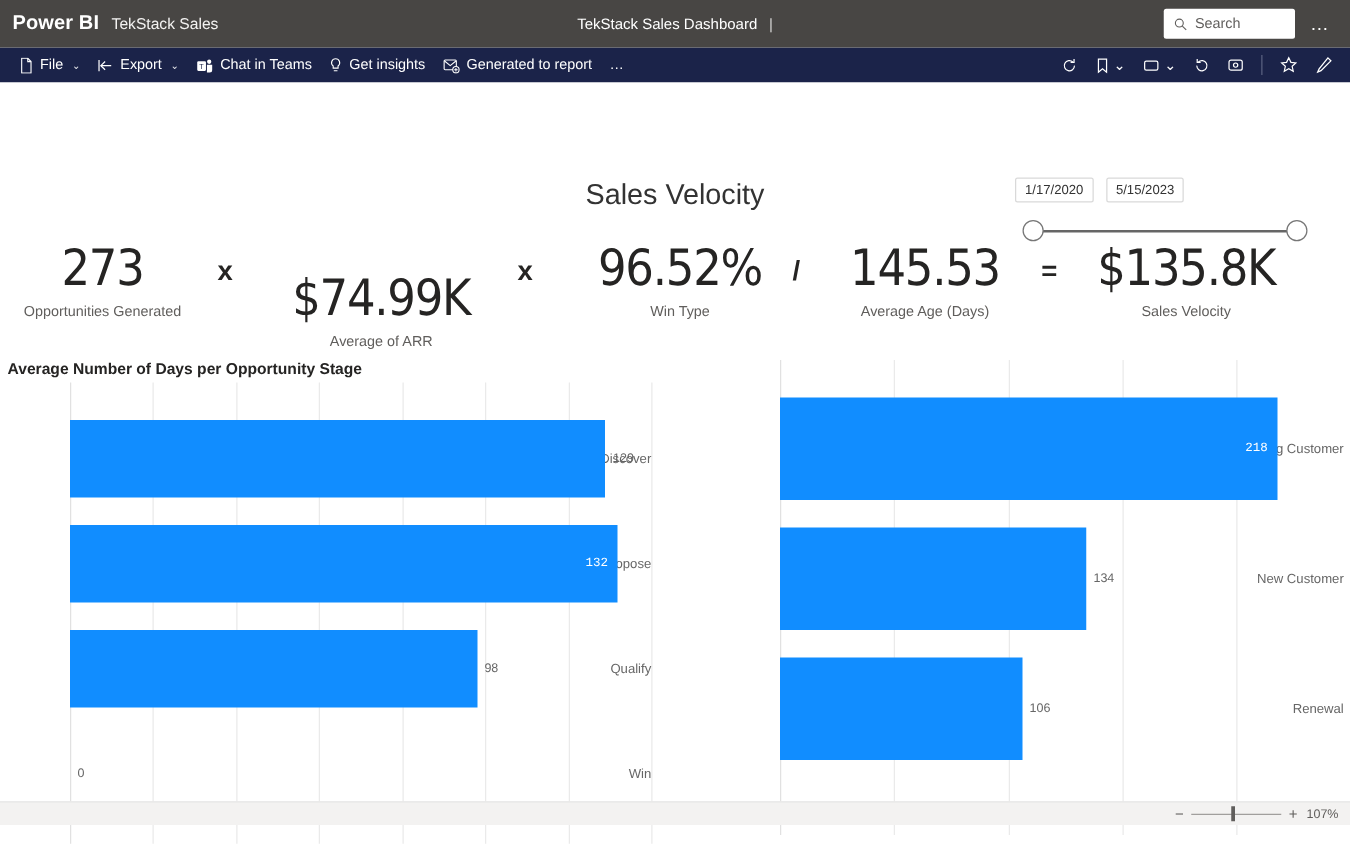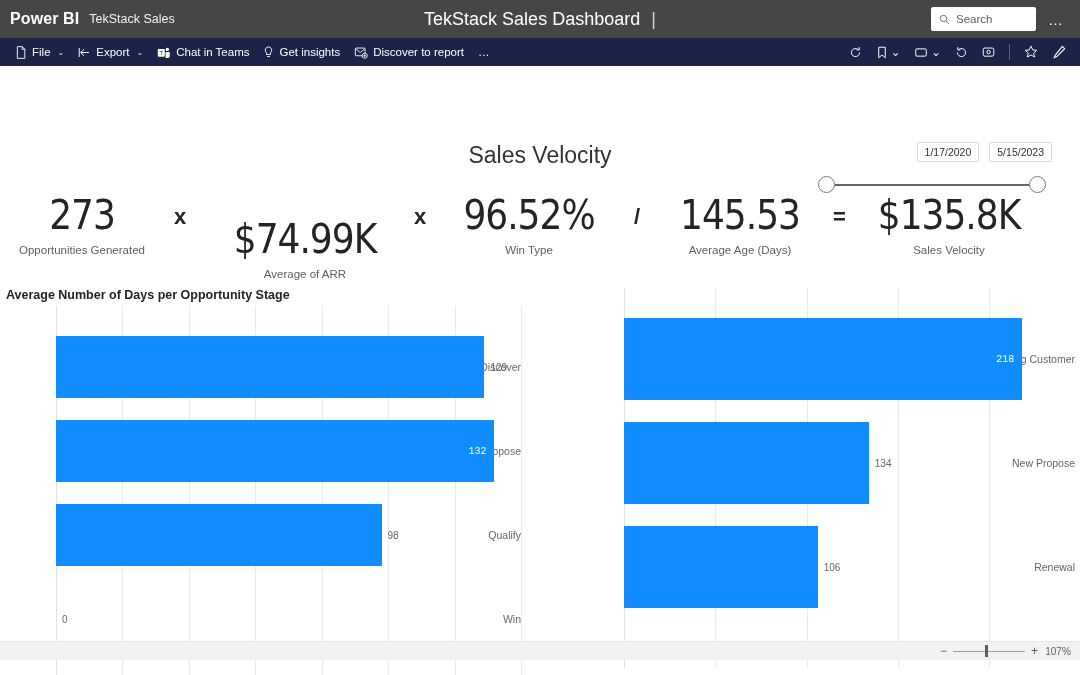--- a/index.html
+++ b/index.html
@@ -13,21 +13,21 @@
   
   .appbar {
     height: 38px; background: #484644; color: #ffffff;
     display: flex; align-items: center; padding: 0 10px;
     position: relative;
   }
   .brand { font-size: 16px; font-weight: bold; letter-spacing: .1px; }
   .brand-sub { font-size: 12.5px; margin-left: 10px; font-weight: normal; color: #f3f2f1; }
   .appbar-center {
     position: absolute; left: 0; right: 0; text-align: center;
-    font-size: 18px; pointer-events: none;
+    font-size: 12px; pointer-events: none;
   }
   .appbar-center .caret { opacity: .75; margin-left: 6px; }
   .appbar-right { margin-left: auto; display: flex; align-items: center; gap: 6px; }
   .searchbox {
     width: 105px; height: 24px; background: #ffffff; border-radius: 2px;
     display: flex; align-items: center; gap: 6px; padding: 0 8px;
     color: #605e5c; font-size: 11.5px;
   }
   .searchbox svg { flex: none; }
   .ellipsis-btn {
@@ -51,21 +51,21 @@
   
   .canvas { position: relative; width: 1080px; height: 594px; background: #fff; }
 
   .report-title {
     position: absolute; left: 0; right: 0; top: 76px;
     text-align: center; font-size: 23px; color: #333333; font-weight: normal;
   }
 
   
   .slicer { position: absolute; left: 812px; top: 76px; width: 240px; }
-  .slicer-inputs { display: flex; gap: 10px; justify-content: flex-end; }
+  .slicer-inputs { display: flex; gap: 10px; }
   .slicer-date {
     border: 1px solid #d9d9d9; background: #fff; color: #333;
     font-size: 10.5px; padding: 3px 7px; border-radius: 2px; min-width: 58px; text-align: center;
   }
   .slicer-track { position: relative; height: 26px; margin-top: 10px; }
   .slicer-track .line {
     position: absolute; left: 16px; right: 16px; top: 12px; height: 1.5px; background: #666;
   }
   .slicer-handle {
     position: absolute; top: 4px; width: 17px; height: 17px; border-radius: 50%;
@@ -183,21 +183,21 @@
   </div>
 
   <div class="rb-item">
     <svg width="14" height="13" viewBox="0 0 16 16">
       <rect x="1" y="2.5" width="12" height="9.5" rx="1" fill="none" stroke="#fff" stroke-width="1.1"></rect>
       <path d="M1.4 3.4 7 8l5.6-4.6" fill="none" stroke="#fff" stroke-width="1.1"></path>
       <circle cx="12.6" cy="12" r="3.1" fill="#1b2349" stroke="#fff" stroke-width="1.1"></circle>
       <line x1="12.6" y1="10.3" x2="12.6" y2="13.7" stroke="#fff" stroke-width="1"></line>
       <line x1="10.9" y1="12" x2="14.3" y2="12" stroke="#fff" stroke-width="1"></line>
     </svg>
-    <span>Discover to report</span>
+    <span>Generated to report</span>
   </div>
 
   <div class="rb-item">
     <span style="letter-spacing:1.5px">…</span>
   </div>
 
   <div class="rb-right">
     <div class="rb-ico">
       <svg width="13" height="13" viewBox="0 0 16 16">
         <path d="M13 8a5 5 0 1 1-1.6-3.6" fill="none" stroke="#fff" stroke-width="1.2"></path>
@@ -265,21 +265,21 @@
       <div class="kpi-lbl">Opportunities Generated</div>
     </div>
     <div class="kpi-op" style="left:174px;">x</div>
 
     <div class="kpi" style="left:205px; width:200px;margin-top:24px;">
       <div class="kpi-val">$74.99K</div>
       <div class="kpi-lbl">Average of ARR</div>
     </div>
     <div class="kpi-op" style="left:414px;">x</div>
 
-    <div class="kpi" style="left:440px; width:178px;">
+    <div class="kpi" style="left:455px; width:178px;">
       <div class="kpi-val">96.52%</div>
       <div class="kpi-lbl">Win Type</div>
     </div>
     <div class="kpi-op" style="left:634px;">/</div>
 
     <div class="kpi" style="left:655px; width:170px;">
       <div class="kpi-val">145.53</div>
       <div class="kpi-lbl">Average Age (Days)</div>
     </div>
     <div class="kpi-op" style="left:833px;">=</div>
@@ -330,21 +330,21 @@
         <div class="gridline" style="left: 185.333px;"></div>
         <div class="gridline" style="left: 276.667px;"></div>
         <div class="gridline" style="left: 368px;"></div>
         <div class="gridline" style="left: 459.333px;"></div>
         <div class="cat-row" style="top: 30px; height: 82px;">
           <div class="cat-label" style="width: 88px;">Existing Customer</div>
           <div class="bar" style="left: 94px; width: 398.213px; background: rgb(17, 141, 255);"></div>
           <div class="bar-val inside" style="left: 466.213px;">218</div>
         </div>
         <div class="cat-row" style="top: 134px; height: 82px;">
-          <div class="cat-label" style="width: 88px;">New Propose</div>
+          <div class="cat-label" style="width: 88px;">New Customer</div>
           <div class="bar" style="left: 94px; width: 244.773px; background: rgb(17, 141, 255);"></div>
           <div class="bar-val outside" style="left: 344.773px;">134</div>
         </div>
         <div class="cat-row" style="top: 238px; height: 82px;">
           <div class="cat-label" style="width: 88px;">Renewal</div>
           <div class="bar" style="left: 94px; width: 193.627px; background: rgb(17, 141, 255);"></div>
           <div class="bar-val outside" style="left: 293.627px;">106</div>
         </div>
       </div>
 

